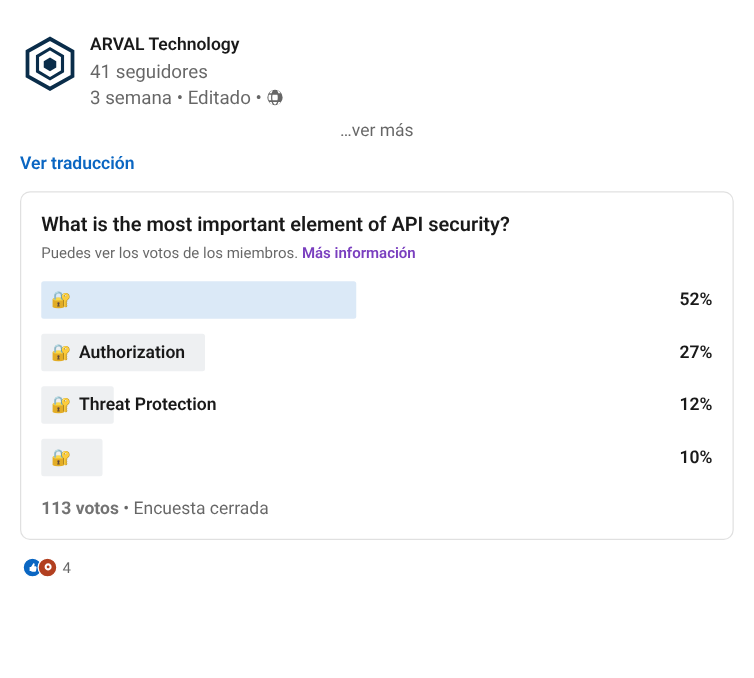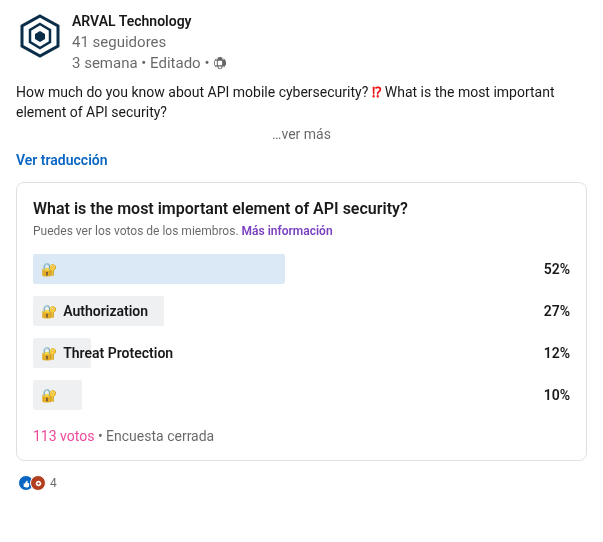--- a/index.html
+++ b/index.html
@@ -3,21 +3,21 @@
   <meta charset="utf-8">
   <style>
     * { margin: 0; padding: 0; box-sizing: border-box; }
     body {
       font-family: -apple-system, BlinkMacSystemFont, "Segoe UI", Roboto, Helvetica, Arial, sans-serif;
       background: #fff;
       color: rgba(0,0,0,0.9);
       width: 603px;
       font-size: 14px;
     }
-    .post { padding: 12px 16px; }
+    .post { padding: 27px 16px; }
     .header { display: flex; gap: 8px; margin-bottom: 8px; }
     .logo {
       width: 48px; height: 48px;
       display: flex; align-items: center; justify-content: center;
       flex-shrink: 0;
     }
     .logo svg { width: 48px; height: 48px; }
     .meta-col { flex: 1; min-width: 0; }
     .company-name { font-size: 14px; font-weight: 600; color: rgba(0,0,0,0.9); line-height: 1.4; }
     .followers, .timeline {
@@ -65,21 +65,21 @@
       position: relative; z-index: 1;
       display: flex; align-items: center; gap: 6px;
       padding-left: 8px;
       font-size: 14px; font-weight: 600; color: rgba(0,0,0,0.9);
     }
     .lock-emoji { font-size: 13px; }
     .poll-pct { font-size: 14px; font-weight: 600; color: rgba(0,0,0,0.9); min-width: 40px; text-align: right; }
     .poll-footer {
       margin-top: 18px; font-size: 14px; color: rgba(0,0,0,0.6);
     }
-    .poll-footer .votes { color: #ec4899; font-weight: 400; cursor: pointer; }
+    .poll-footer .votes { color: #737373; font-weight: 700; cursor: pointer; }
     .reactions {
       display: flex; align-items: center; gap: 4px;
       padding: 0 2px;
     }
     .reaction-icons { display: flex; }
     .reaction-icon {
       width: 16px; height: 16px; border-radius: 50%;
       border: 1px solid #fff;
       display: inline-flex; align-items: center; justify-content: center;
     }
@@ -107,23 +107,20 @@
         <span>3 semana • Editado •</span>
         <span class="globe-icon">
           <svg width="14" height="14" viewBox="0 0 16 16" fill="rgba(0,0,0,0.6)">
             <path d="M8 1a7 7 0 100 14A7 7 0 008 1zM5.5 8c0-.9.1-1.7.3-2.5h4.4c.2.8.3 1.6.3 2.5s-.1 1.7-.3 2.5H5.8A10.5 10.5 0 015.5 8zm.6-4h3.8c-.4-1-.9-1.8-1.5-2.3-.1-.1-.3-.2-.4-.2s-.3.1-.4.2C7 2.2 6.5 3 6.1 4zm5.3 1.5c.2.8.2 1.6.2 2.5s0 1.7-.2 2.5h2.2c.3-.8.4-1.6.4-2.5s-.1-1.7-.4-2.5h-2.2zm1.7-1.5h-2c-.3-1-.7-1.9-1.2-2.7 1.4.5 2.5 1.4 3.2 2.7zM6.1 1.3C5.6 2.1 5.2 3 4.9 4h-2c.7-1.3 1.8-2.2 3.2-2.7zM2.4 5.5h2.2c-.2.8-.2 1.6-.2 2.5s0 1.7.2 2.5H2.4C2.1 9.7 2 8.9 2 8s.1-1.7.4-2.5zM2.9 12h2c.3 1 .7 1.9 1.2 2.7-1.4-.5-2.5-1.4-3.2-2.7zm3.2 0h3.8c-.4 1-.9 1.8-1.5 2.3-.1.1-.3.2-.4.2s-.3-.1-.4-.2c-.6-.5-1.1-1.3-1.5-2.3zm3.8 2.7c.5-.8.9-1.7 1.2-2.7h2c-.7 1.3-1.8 2.2-3.2 2.7z"></path>
           </svg>
         </span>
       </div>
     </div>
   </div>
 
-  <div class="body-text">
-    <span>How much do you know about API mobile cybersecurity? </span><span class="emoji-exclaim">⁉</span><span> What is the most important element of API security?</span>
-  </div>
   <div class="see-more-row">
     <span>…ver más</span>
   </div>
   <span class="translate-link">Ver traducción</span>
 
   <div class="poll-card">
     <div class="poll-title">What is the most important element of API security?</div>
     <div class="poll-subtitle">
       <span>Puedes ver los votos de los miembros. </span><span class="more-info">Más información</span>
     </div>

